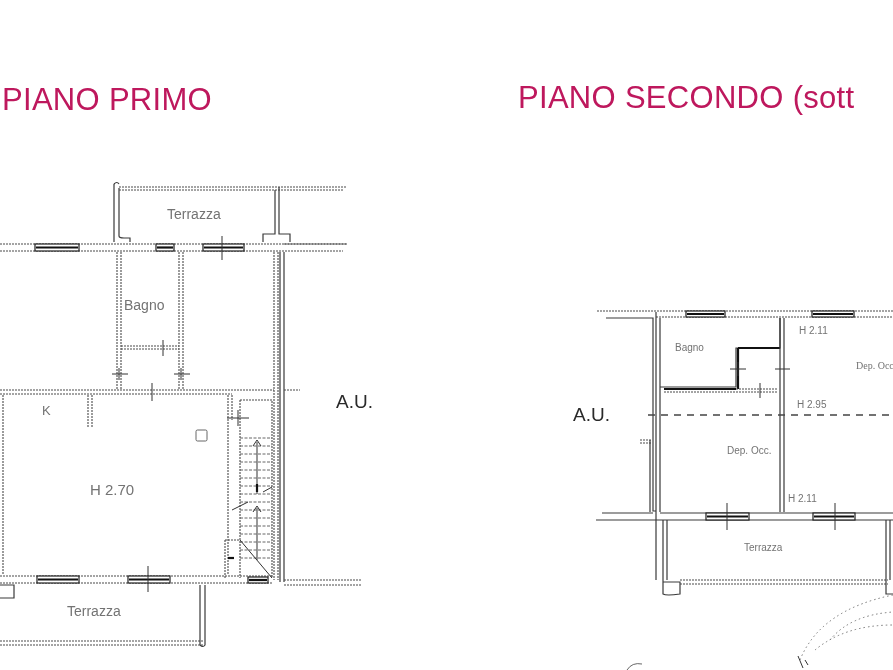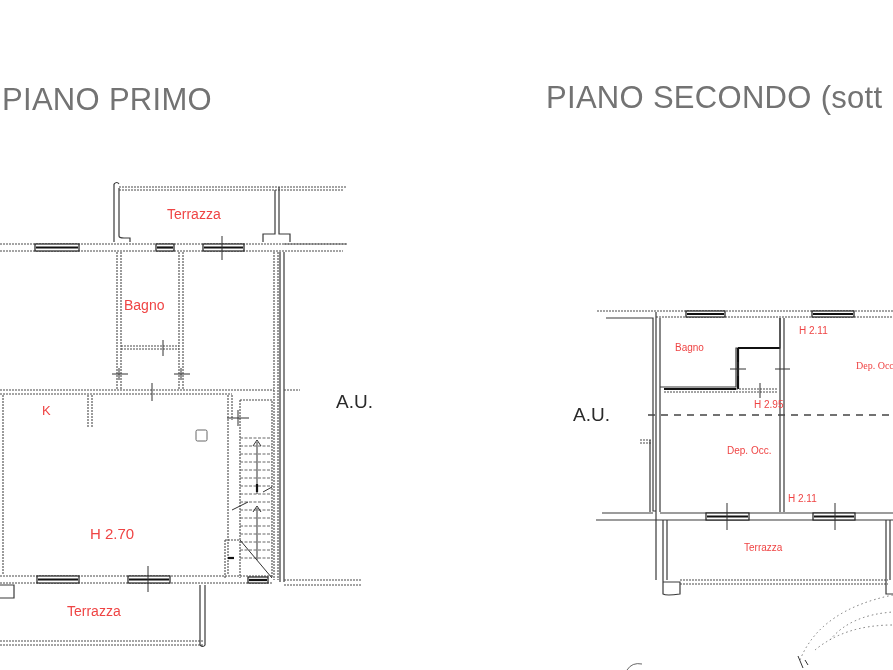--- a/index.html
+++ b/index.html
@@ -12,46 +12,46 @@
       height: 670px;
       overflow: hidden;
       position: relative;
       font-family: "Liberation Sans", "DejaVu Sans", sans-serif;
       color: #1a1a1a;
     }
     .title {
       position: absolute;
       font-size: 31px;
       letter-spacing: 0.3px;
-      color: #737373;
+      color: #be185d;
       white-space: nowrap;
       font-weight: normal;
     }
     #title-primo { left: 2px; top: 82px; }
-    #title-secondo { left: 546px; top: 80px; }
+    #title-secondo { left: 518px; top: 80px; }
 
     svg.plan {
       position: absolute;
       left: 0;
       top: 0;
     }
     .wall { stroke: #3a3a3a; stroke-width: 1.2; fill: none; }
     .wall-thin { stroke: #555; stroke-width: 0.9; fill: none; }
     .wall-dot { stroke: #4a4a4a; stroke-width: 1.1; fill: none; stroke-dasharray: 2 1; }
     .win { stroke: #1f1f1f; stroke-width: 1.2; fill: #ffffff; }
     .win-fill { stroke: #111; stroke-width: 2.2; }
     .tick { stroke: #333; stroke-width: 1; }
     .dash { stroke: #444; stroke-width: 1.3; stroke-dasharray: 7 6; fill: none; }
     .stair { stroke: #555; stroke-width: 0.9; stroke-dasharray: 3 1.5; }
     .stamp { stroke: #777; stroke-width: 1; stroke-dasharray: 1.5 3; fill: none; }
 
     .label {
       position: absolute;
       font-size: 15px;
-      color: #ef4444;
+      color: #737373;
       white-space: nowrap;
     }
     .label.small { font-size: 10px; }
     .label.au { font-size: 19px; color: #2a2a2a; }
   </style>
 </head>
 <body>
 
 <div id="title-primo" class="title">PIANO PRIMO</div>
 <div id="title-secondo" class="title">PIANO SECONDO (sott</div>
@@ -207,24 +207,24 @@
       <path class="stamp" d="M815 650 Q845 625 893 625"></path>
       <path class="tick" d="M798 656 L803 668 M805 660 L808 665" fill="none"></path>
       <path class="wall-thin" d="M627 670 Q632 662 642 664"></path>
     </g>
   </g>
 </svg>
 
 <div class="label" style="left:167px; top:206px; font-size:14px;">Terrazza</div>
 <div class="label" style="left:124px; top:297px; font-size:14px;">Bagno</div>
 <div class="label small" style="left:42px; top:403px; font-size:13px;">K</div>
-<div class="label" style="left:90px; top:481px; font-size:15px;margin-top:44px;">H 2.70</div>
+<div class="label" style="left:90px; top:481px; font-size:15px;">H 2.70</div>
 <div class="label" style="left:67px; top:603px; font-size:14px;">Terrazza</div>
 <div class="label au" style="left:336px; top:391px;">A.U.</div>
 
 <div class="label small" style="left:675px; top:342px;">Bagno</div>
 <div class="label small" style="left:687px; top:445px;margin-left:40px;">Dep. Occ.</div>
 <div class="label small" style="left:856px; top:360px;font-family:Liberation Serif, serif;">Dep. Occ</div>
 <div class="label small" style="left:744px; top:542px;">Terrazza</div>
 <div class="label small" style="left:799px; top:325px;">H 2.11</div>
-<div class="label small" style="left:754px; top:399px;">H 2.95</div>
+<div class="label small" style="left:797px; top:399px;">H 2.95</div>
 <div class="label small" style="left:788px; top:493px;">H 2.11</div>
 <div class="label au" style="left:573px; top:404px;">A.U.</div>
 
 </body></html>

